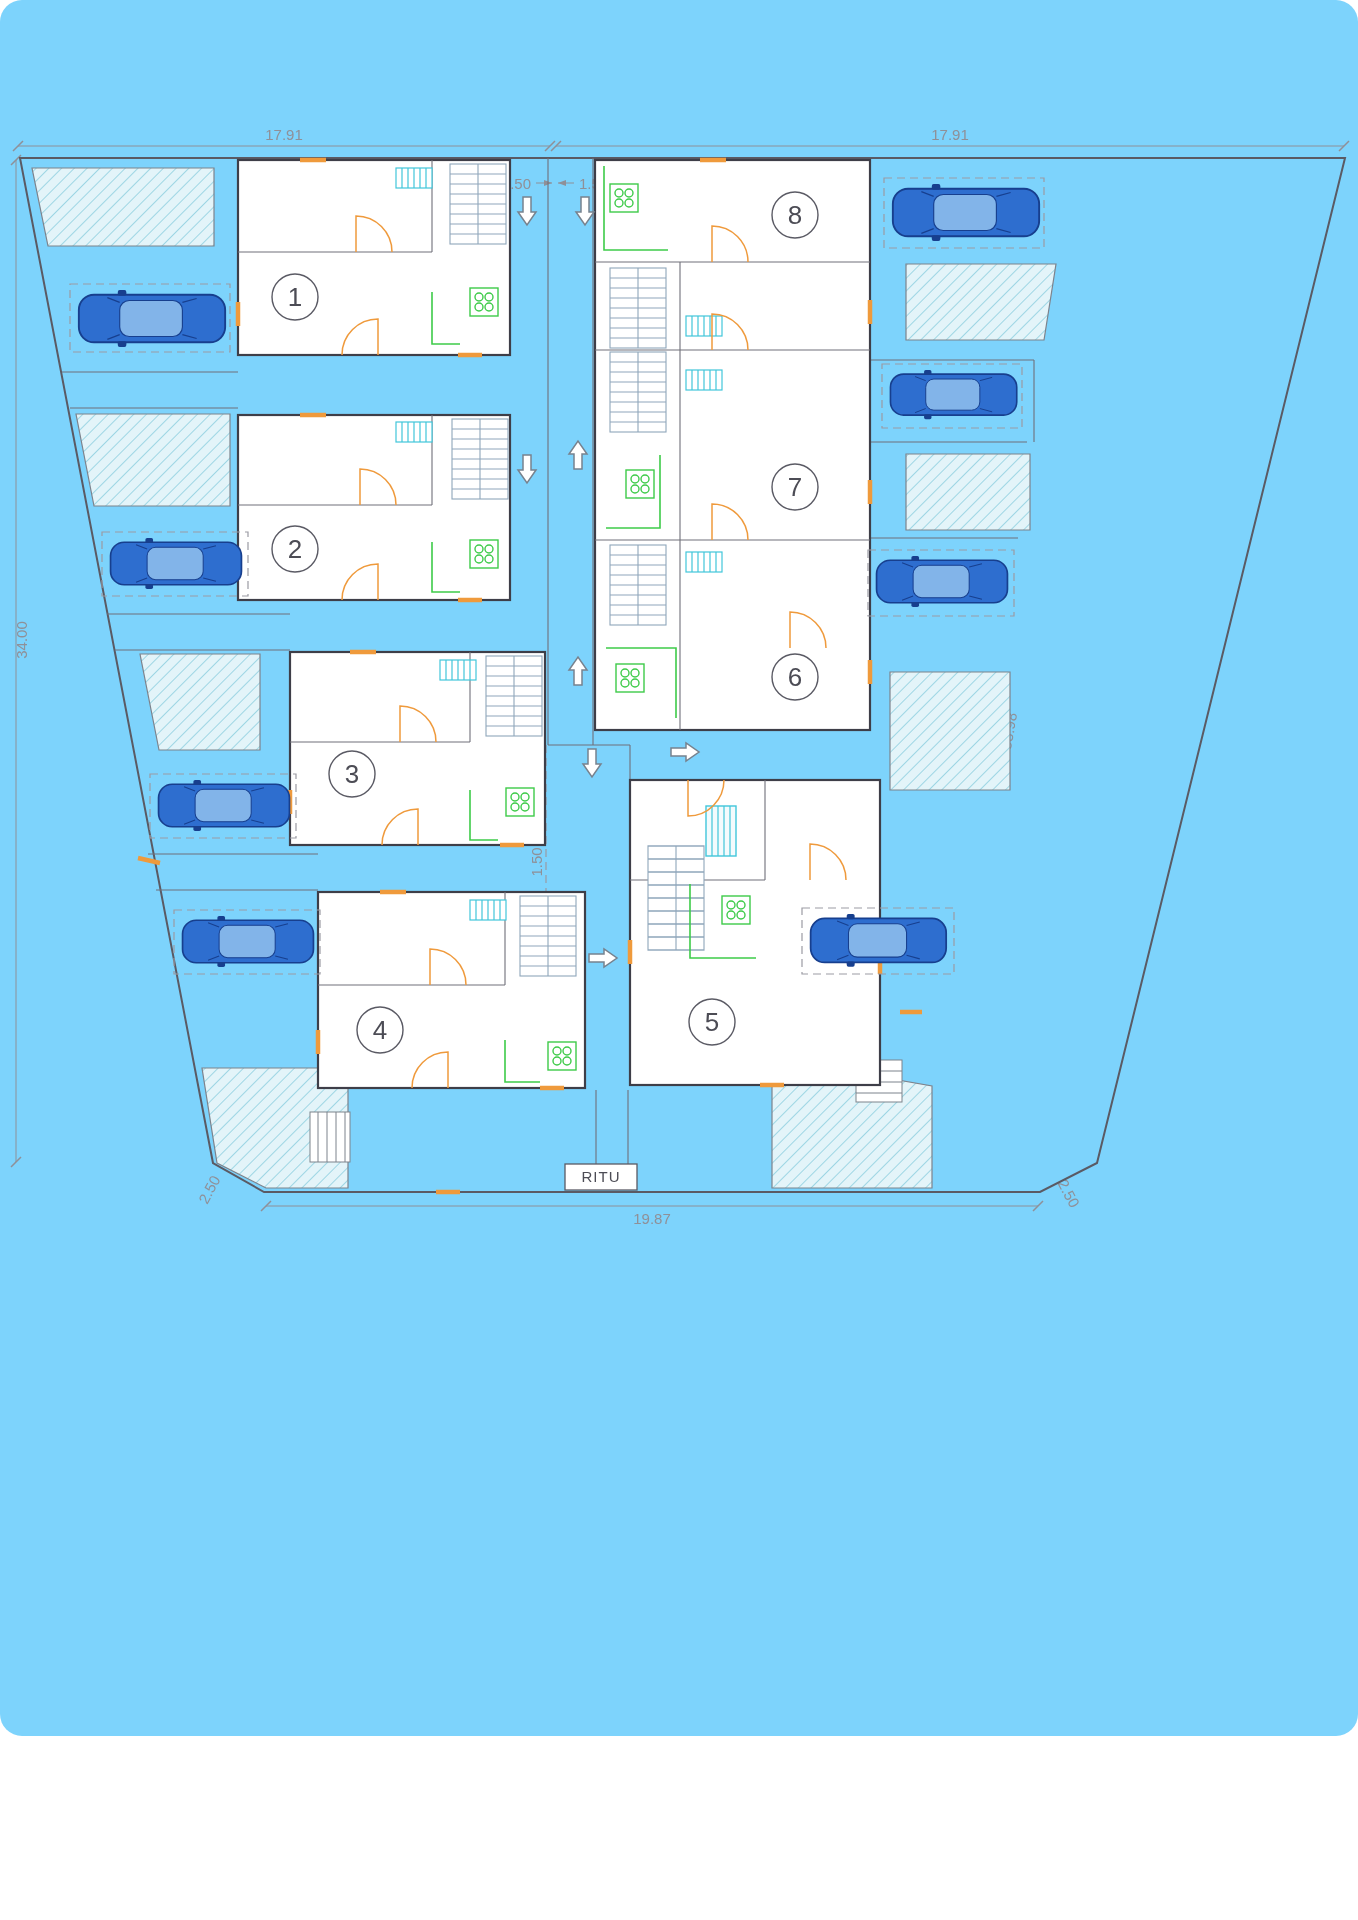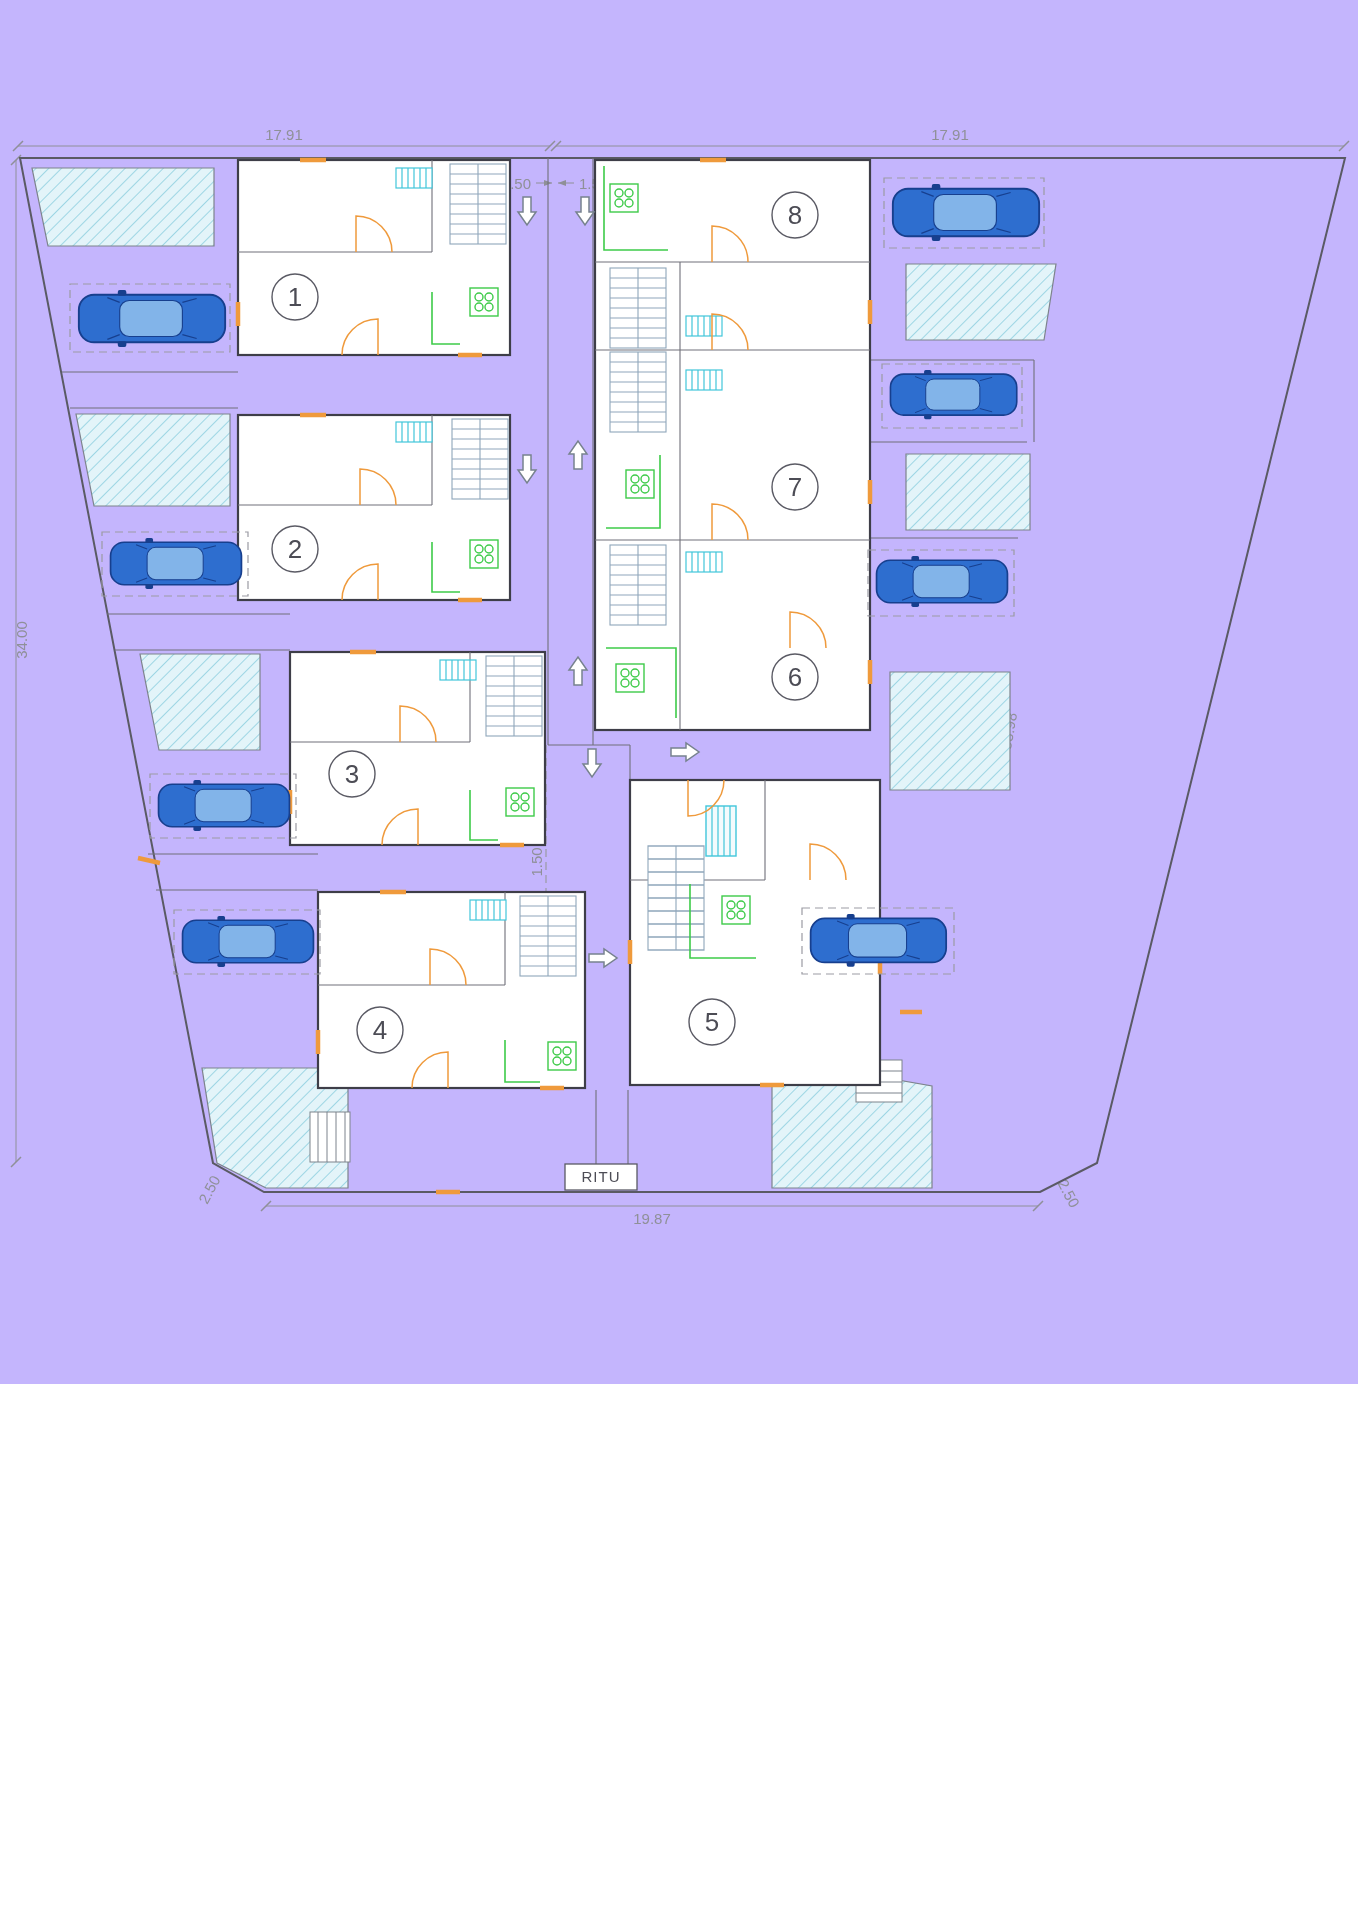--- a/index.html
+++ b/index.html
@@ -1,17 +1,17 @@
 <!DOCTYPE html>
 <html style="--wall: #3e3e48; --partition: #70707a; --boundary: #5a5a64; --dim: #8f9098; --stair: #8fa6bb; --door-orange: #ef9a3c; --kitchen-green: #3ecb49; --radiator-cyan: #41c6da; --hatch-fill: #e3f4f9; --hatch-line: #5ab9cf; --car-body: #2e6ecf; --car-dark: #173f8e; --car-glass: #82b4e9; --bay-dash: #9b9ba3; --arrow-gray: #77828e;"><head>
 <meta charset="utf-8">
 <style>
   html,body{margin:0;padding:0;background:#ffffff;}
   body{width:1358px;height:1920px;font-family:"Liberation Sans",sans-serif;}
-  .plan-wrap{width:1358px;height:1384px;background:#c4b5fd;}
+  .plan-wrap{width:1358px;height:1736px;background:#7dd3fc;border-radius:22px;}
   svg{display:block;}
 
   .bnd{fill:none;stroke:var(--boundary);stroke-width:2;}
   .wall{fill:#ffffff;stroke:var(--wall);stroke-width:2.2;}
   .pline{fill:none;stroke:var(--partition);stroke-width:1.1;}
   .dimline{fill:none;stroke:var(--dim);stroke-width:1;}
   .dimtick{fill:none;stroke:var(--dim);stroke-width:1.5;}
   .dim-text{font:15px "Liberation Sans",sans-serif;fill:var(--dim);}
   .unit-circ{fill:#ffffff;stroke:var(--boundary);stroke-width:1.4;}
   .unit-num{font:26px "Liberation Sans",sans-serif;fill:#4c4c55;}

